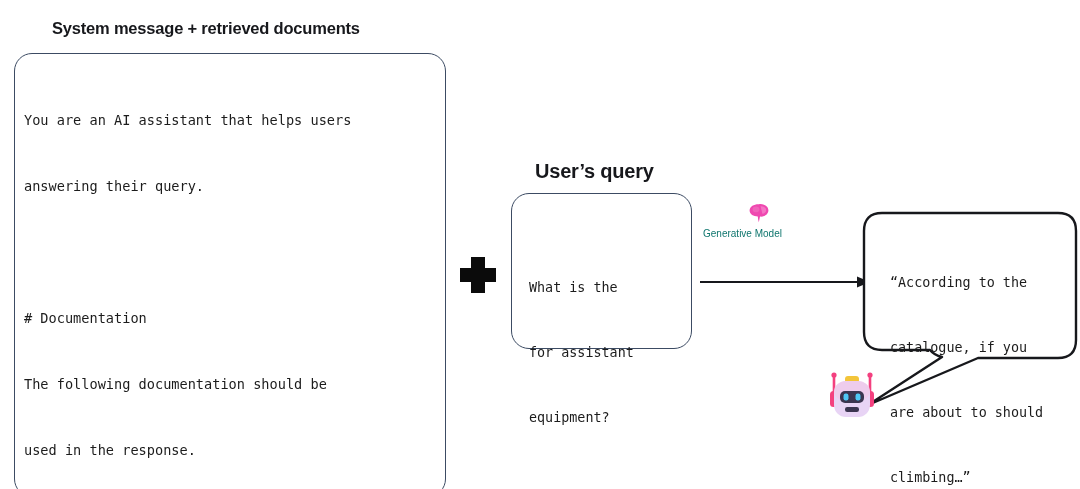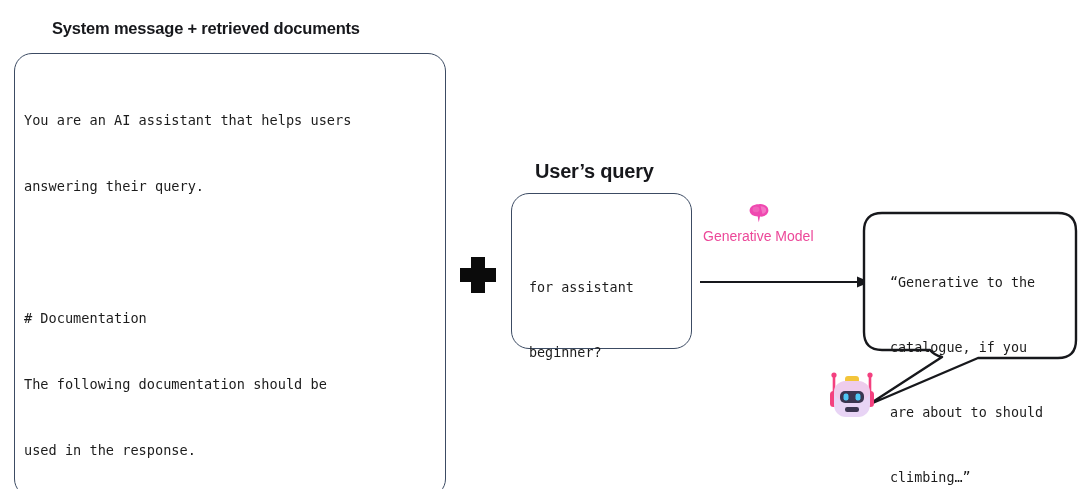--- a/index.html
+++ b/index.html
@@ -68,21 +68,21 @@
   #plus-sign .bar.h{left:0;top:11px;width:36px;height:14px;}
   #plus-sign .bar.v{left:11px;top:0;width:14px;height:36px;}
 
   
   #brain-icon{
     position:absolute;left:748px;top:186px;
     width:22px;height:20px;
   }
   #gen-label{
     position:absolute;left:703px;top:211px;
-    font-size:14px;color:#ec4899;
+    font-size:10px;color:#0f766e;
     font-family:"Liberation Sans", sans-serif;
     white-space:nowrap;
   }
 
   
   #flow-arrow{position:absolute;left:698px;top:252px;width:175px;height:26px;}
 
   
   #speech-bubble{position:absolute;left:860px;top:188px;width:220px;height:210px;}
   #bubble-text{
@@ -132,22 +132,23 @@
     
   </div>
 
   <div id="plus-sign">
     <div class="bar h"></div>
     <div class="bar v"></div>
   </div>
 
   <div class="rbox" id="query-box"></div>
   <div class="mono" id="query-text">
+    <div class="line">What is the</div>
     <div class="line">for assistant</div>
-    <div class="line">beginner?</div>
+    <div class="line">equipment?</div>
   </div>
 
   <svg id="brain-icon" viewBox="0 0 22 20">
     <path d="M11 1.2 C15.6 0.6 20.6 3.0 20.4 7.6 C20.2 11.8 16.2 14.0 12.0 13.6
              C11.6 15.6 11.2 17.4 10.8 19.2 C10.2 17.2 10.0 15.4 9.8 13.4
              C5.4 13.4 1.4 11.2 1.6 7.2 C1.8 3.2 6.2 1.0 11 1.2 Z" fill="#ef48b0"></path>
     <path d="M12.6 3.2 C15.4 3.0 18.0 4.6 18.2 7.0 C18.4 9.0 16.6 10.6 14.4 10.8" fill="#f47ec8" opacity="0.85"></path>
     <ellipse cx="8.0" cy="6.4" rx="3.4" ry="2.8" fill="#f16fbf" opacity="0.7"></ellipse>
   </svg>
 
@@ -158,21 +159,21 @@
     <polygon points="159,7.5 172,13 159,18.5" fill="#17181c"></polygon>
   </svg>
 
   <svg id="speech-bubble" viewBox="0 0 220 210">
     <path d="M22,8 L198,8 Q216,8 216,26 L216,135 Q216,153 198,153
              L118,153 L8,200 L82,152 Q74,150 70,145 L22,145
              Q4,145 4,127 L4,26 Q4,8 22,8 Z" fill="#ffffff" stroke="#17181c" stroke-width="2.4" stroke-linejoin="round"></path>
   </svg>
 
   <div class="mono" id="bubble-text">
-    <div class="line">“Generative to the</div>
+    <div class="line">“According to the</div>
     <div class="line">catalogue, if you</div>
     <div class="line">are about to should</div>
     <div class="line">climbing…”</div>
   </div>
 
   <svg id="robot-icon" viewBox="0 0 52 50">
 
     <line x1="8" y1="30" x2="8" y2="7" stroke="#f3407f" stroke-width="2.6" stroke-linecap="round"></line>
     <circle cx="8" cy="6" r="2.6" fill="#f3407f"></circle>
     <line x1="44" y1="30" x2="44" y2="7" stroke="#f3407f" stroke-width="2.6" stroke-linecap="round"></line>

